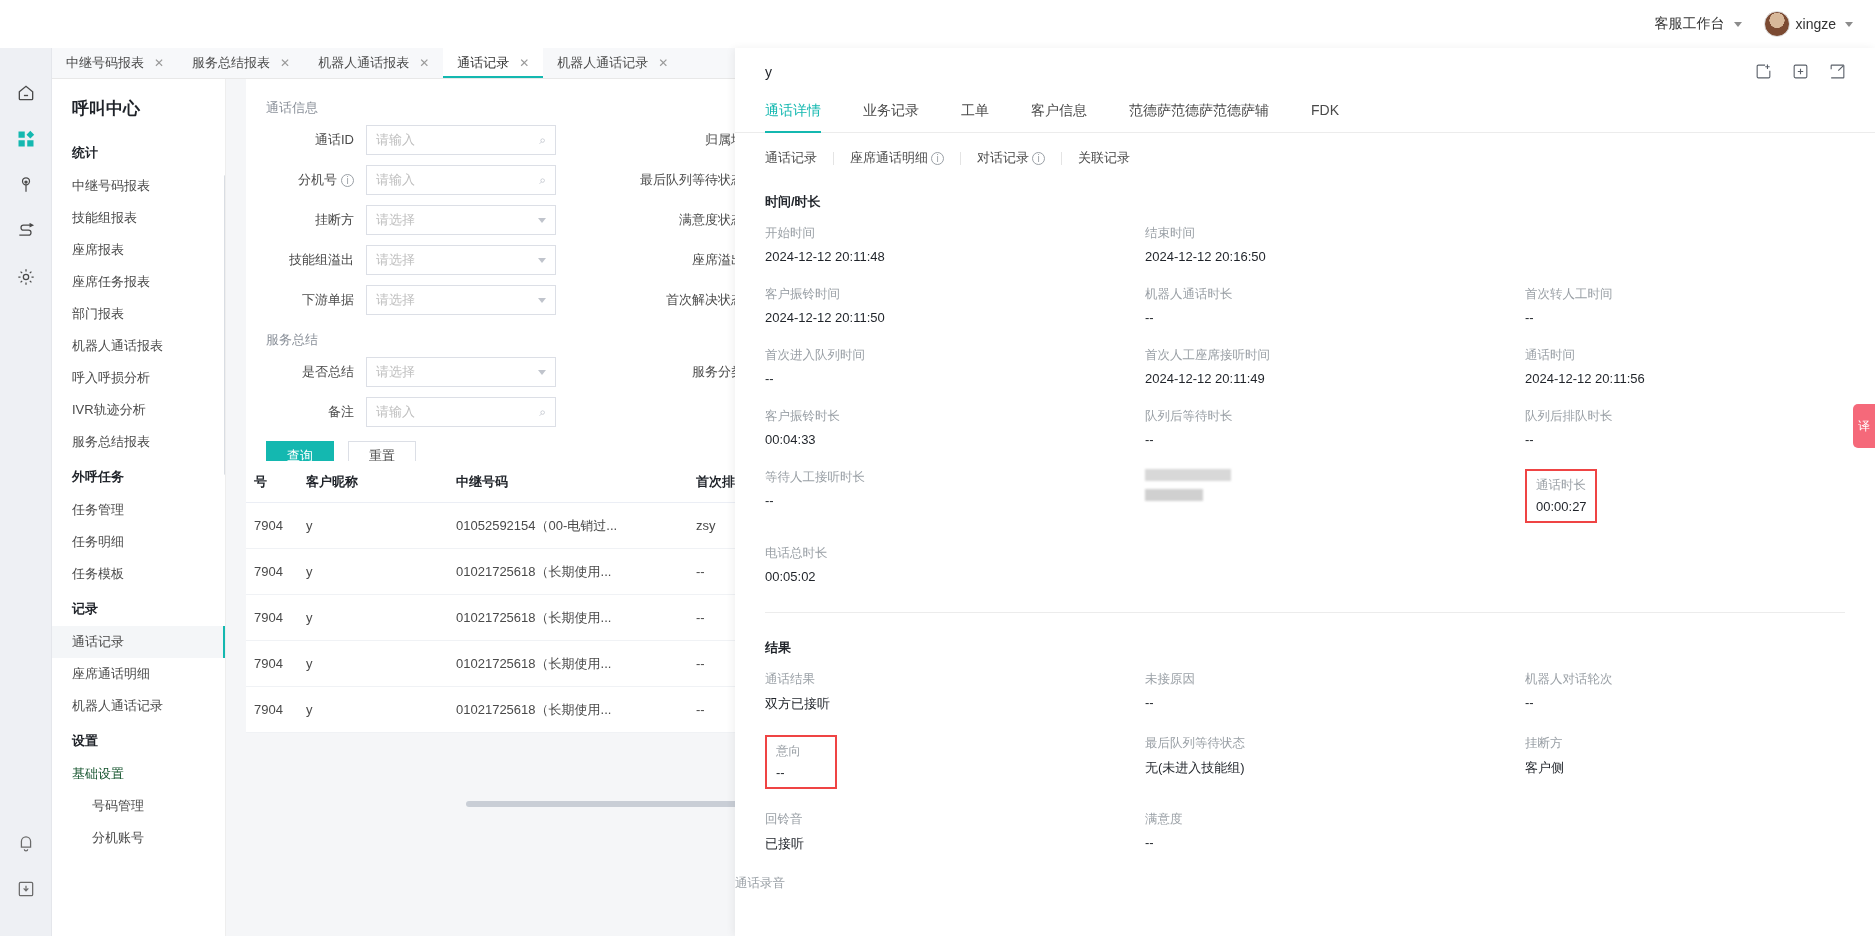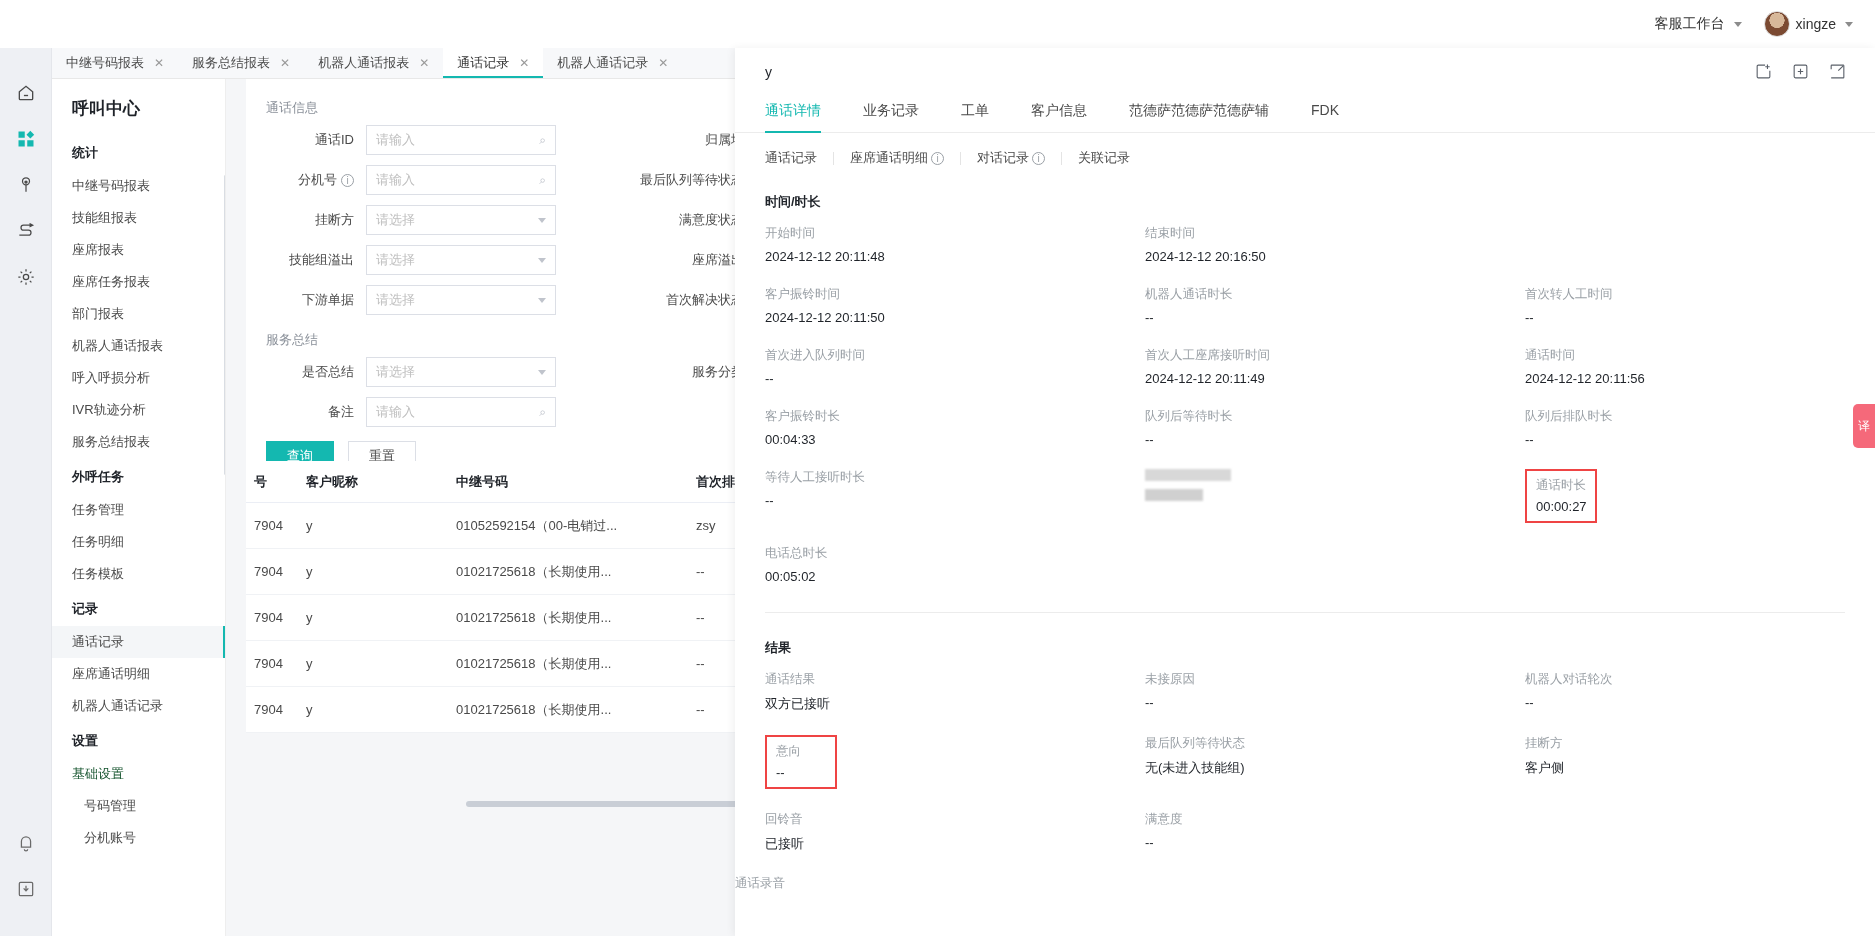--- a/index.html
+++ b/index.html
@@ -65,21 +65,21 @@
   .navpanel {
     position: absolute; left: 52px; top: 79px; width: 174px; height: 857px;
     background: #fff; overflow: hidden; z-index: 20;
     border-right: 1px solid #eee;
   }
   .nav-title { font-size: 17px; font-weight: bold; color: #1f2329; padding: 18px 0 14px 20px; }
   .nav-group { font-size: 13px; font-weight: bold; color: #1f2329; padding: 10px 0 8px 20px; }
   .nav-item { font-size: 13px; color: #4a4a4a; padding: 7px 0 7px 20px; cursor: pointer; position: relative; }
   .nav-item.active { background: #f4f6f8; }
   .nav-item.active:after { content:""; position:absolute; right:0; top:0; width:2px; height:100%; background:#14b8b0; }
-  .nav-item.sub { padding-left: 32px; }
+  .nav-item.sub { padding-left: 40px; }
   .nav-item.muted { color: #14532d; }
   .nav-scroll { position:absolute; left: 172px; top: 96px; width: 3px; height: 300px; background:#d9dde3; border-radius:2px; }
 
   
   .content {
     position: absolute; left: 226px; top: 79px; width: 1649px; height: 857px;
     background: #f5f6f8; z-index: 10; overflow: hidden;
   }
   .filter-card { position: absolute; left: 20px; top: 0px; width: 1000px; background:#fff; padding: 14px 0 12px 0; }
   .sec-title { font-size: 13px; color: #8a9099; padding: 6px 0 8px 20px; }

